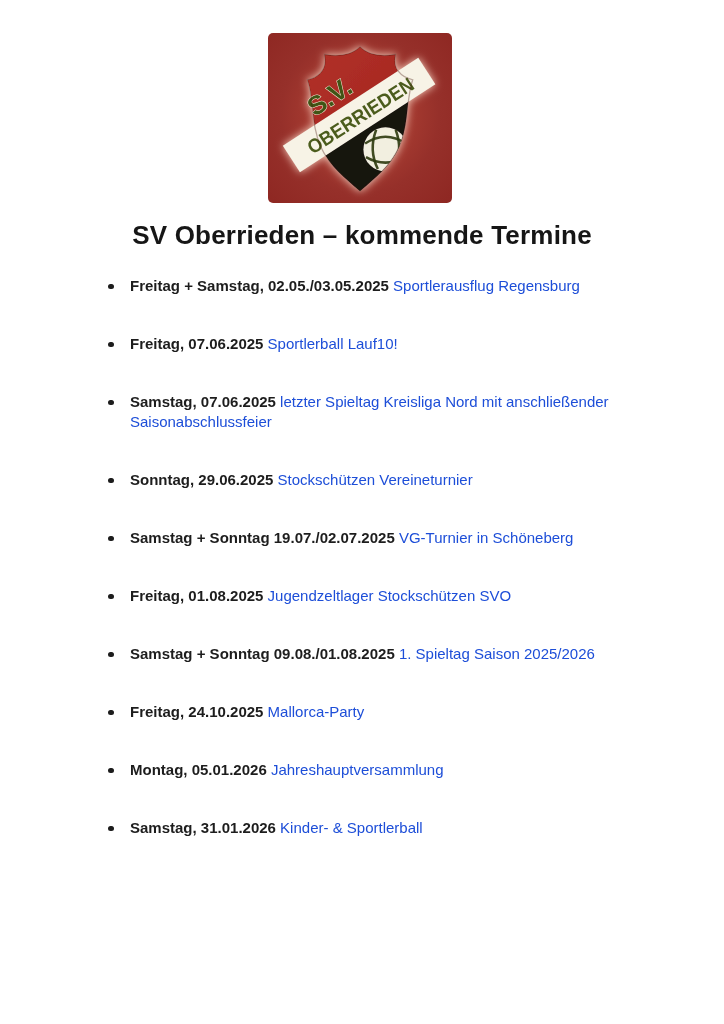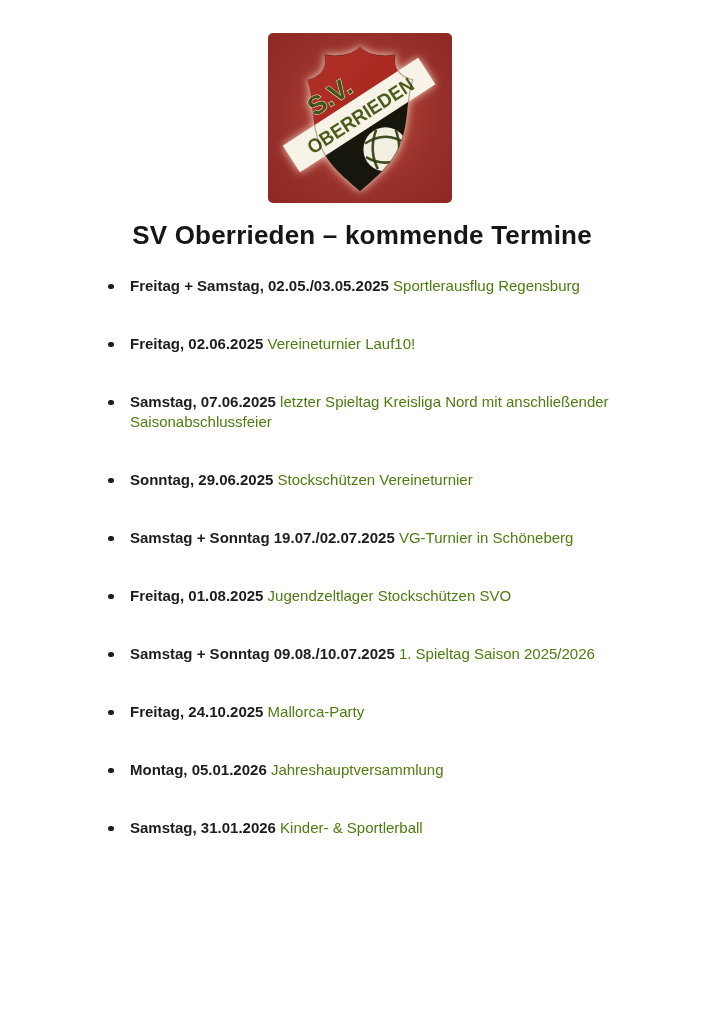--- a/index.html
+++ b/index.html
@@ -59,21 +59,21 @@
   .bullet {
     position: absolute;
     left: 1px;
     top: 7.5px;
     width: 5.5px;
     height: 5.5px;
     border-radius: 50%;
     background: #1c1c1c;
   }
   .event-date { font-weight: 700; color: #1d1d1d; }
-  .event-desc { font-weight: 400; color: #4d7c0f; }
+  .event-desc { font-weight: 400; color: #1d4ed8; }
 </style>
 </head>
 <body>
 
 <div class="page">
 
   <div class="logo">
     <svg viewBox="0 0 200 200" aria-hidden="true">
       <defs>
         <filter id="glow" x="-40%" y="-40%" width="180%" height="180%">
@@ -126,22 +126,22 @@
   <h1 class="title">SV Oberrieden – kommende Termine</h1>
 
   <ul class="events">
     <li class="event-item">
       <span class="bullet"></span>
       <span class="event-date">Freitag + Samstag, 02.05./03.05.2025</span>
       <span class="event-desc">Sportlerausflug Regensburg</span>
     </li>
     <li class="event-item">
       <span class="bullet"></span>
-      <span class="event-date">Freitag, 02.06.2025</span>
-      <span class="event-desc">Vereineturnier Lauf10!</span>
+      <span class="event-date">Freitag, 07.06.2025</span>
+      <span class="event-desc">Sportlerball Lauf10!</span>
     </li>
     <li class="event-item">
       <span class="bullet"></span>
       <span class="event-date">Samstag, 07.06.2025</span>
       <span class="event-desc">letzter Spieltag Kreisliga Nord mit anschließender Saisonabschlussfeier</span>
     </li>
     <li class="event-item">
       <span class="bullet"></span>
       <span class="event-date">Sonntag, 29.06.2025</span>
       <span class="event-desc">Stockschützen Vereineturnier</span>
@@ -151,21 +151,21 @@
       <span class="event-date">Samstag + Sonntag 19.07./02.07.2025</span>
       <span class="event-desc">VG-Turnier in Schöneberg</span>
     </li>
     <li class="event-item">
       <span class="bullet"></span>
       <span class="event-date">Freitag, 01.08.2025</span>
       <span class="event-desc">Jugendzeltlager Stockschützen SVO</span>
     </li>
     <li class="event-item">
       <span class="bullet"></span>
-      <span class="event-date">Samstag + Sonntag 09.08./10.07.2025</span>
+      <span class="event-date">Samstag + Sonntag 09.08./01.08.2025</span>
       <span class="event-desc">1. Spieltag Saison 2025/2026</span>
     </li>
     <li class="event-item">
       <span class="bullet"></span>
       <span class="event-date">Freitag, 24.10.2025</span>
       <span class="event-desc">Mallorca-Party</span>
     </li>
     <li class="event-item">
       <span class="bullet"></span>
       <span class="event-date">Montag, 05.01.2026</span>

